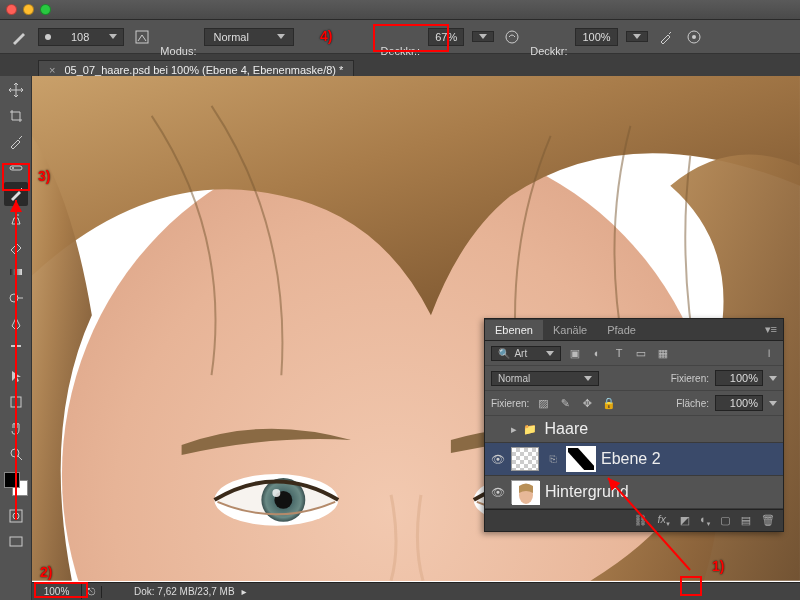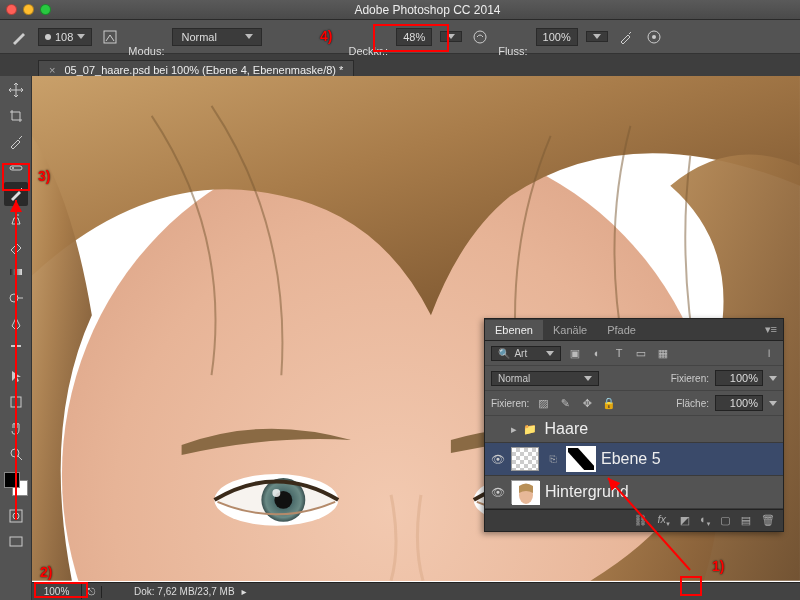--- a/index.html
+++ b/index.html
@@ -4,21 +4,21 @@
 <style>
   * { margin: 0; padding: 0; box-sizing: border-box; font-family: "Lucida Grande", Arial, sans-serif; }
   body { background: #535353; width: 800px; height: 600px; overflow: hidden; position: relative; color: #ddd; font-size: 11px; }
   .titlebar { height: 20px; background: linear-gradient(#5a5a5a,#4a4a4a); display: flex; align-items: center; padding: 0 6px; border-bottom: 1px solid #2a2a2a; }
   .traffic { display: flex; gap: 6px; margin-right: 10px; }
   .dot { width: 11px; height: 11px; border-radius: 50%; border: 1px solid rgba(0,0,0,.3); }
   .dot.red { background: #ff5f57; } .dot.yel { background: #ffbd2e; } .dot.grn { background: #28c940; }
   .title-center { flex: 1; text-align: center; color: #eee; font-size: 12px; }
   .optionsbar { height: 34px; background: #535353; border-bottom: 1px solid #333; display: flex; align-items: center; gap: 8px; padding: 0 10px; }
   .ob-item { display: inline-flex; align-items: center; gap: 3px; color: #ddd; margin-top: 29px; }
-  .ob-box { background: #3b3b3b; border: 1px solid #2a2a2a; padding: 2px 6px; display: inline-flex; align-items: center; gap: 4px; }
+  .ob-box { background: #3b3b3b; border: 1px solid #2a2a2a; padding: 2px 6px; display: inline-flex; align-items: center; gap: 20px; }
   .ob-caret { width: 0; height: 0; border-left: 4px solid transparent; border-right: 4px solid transparent; border-top: 5px solid #bbb; }
   .ob-icon { width: 20px; height: 20px; display: inline-flex; align-items: center; justify-content: center; color: #ccc; }
   .ob-sel { background: #3b3b3b; border: 1px solid #2a2a2a; padding: 2px 8px 2px 8px; width: 90px; display: flex; justify-content: space-between; align-items: center; }
   .tabbar { height: 32px; background: #3e3e3e; display: flex; align-items: center; border-bottom: 1px solid #222; padding-left: 38px; }
   .tab { background: #4a4a4a; border: 1px solid #2a2a2a; border-bottom: none; padding: 3px 10px; font-size: 11px; color: #eee; }
   .tab .x { margin-right: 6px; color: #aaa; }
   .workspace { position: absolute; top: 76px; left: 0; right: 0; bottom: 0; display: flex; }
   .toolbar { width: 32px; background: #535353; border-right: 1px solid #333; display: flex; flex-direction: column; align-items: center; padding-top: 2px; gap: 2px; }
   .tool { width: 24px; height: 24px; display: flex; align-items: center; justify-content: center; color: #ddd; border-radius: 2px; cursor: pointer; }
   .tool svg { pointer-events: none; }
@@ -59,21 +59,20 @@
 </style>
 </head>
 <body>
 
 <div class="titlebar">
   <div class="traffic">
     <div class="dot red"></div>
     <div class="dot yel"></div>
     <div class="dot grn"></div>
   </div>
-  <div class="title-center">Adobe Photoshop CC 2014</div>
 </div>
 
 <div class="optionsbar">
   <span class="ob-icon">
     <svg width="18" height="18" viewBox="0 0 18 18">
         <path d="M2 15 L12 5 L14 7 L4 17 Z" fill="#ccc"></path>
       </svg>
   </span>
   <div class="ob-box">
     <span style="width:6px;height:6px;border-radius:50%;background:#ccc;display:inline-block"></span>
@@ -87,32 +86,32 @@
       </svg>
   </span>
   <span class="ob-item">Modus:</span>
   <div class="ob-sel">
     <span>Normal</span>
     <span class="ob-caret"></span>
   </div>
   <span style="flex:0 0 70px"></span>
   <span class="ob-item">Deckkr.:</span>
   <div class="ob-box">
-    <span>48%</span>
+    <span>67%</span>
   </div>
   <div class="ob-box">
       <span class="ob-caret"></span>
     </div>
   <span class="ob-icon">
     <svg width="16" height="16" viewBox="0 0 16 16">
         <circle cx="8" cy="8" r="6" fill="none" stroke="#ccc"></circle>
         <path d="M5 8 Q8 4 11 8" stroke="#ccc" fill="none"></path>
       </svg>
   </span>
-  <span class="ob-item">Fluss:</span>
+  <span class="ob-item">Deckkr:</span>
   <div class="ob-box">
     <span>100%</span>
   </div>
   <div class="ob-box">
       <span class="ob-caret"></span>
     </div>
   <span class="ob-icon">
     <svg width="16" height="16" viewBox="0 0 16 16">
         <path d="M3 13 L10 6 L12 8 L5 15 Z M11 5 L13 3" stroke="#ccc" fill="none"></path>
       </svg>
@@ -363,21 +362,21 @@
     </div>
     <div class="layer active">
       <span class="eye">👁</span>
       <div class="thumb checker"></div>
       <span class="licon" style="font-size:9px">⎘</span>
       <div class="thumb mask" style="outline:2px solid #fff; outline-offset:-1px;">
         <svg width="28" height="24">
             <path d="M0 0 L10 0 L28 20 L28 24 L18 24 L0 4 Z" fill="#000"></path>
           </svg>
       </div>
-      <span class="layerlabel">Ebene 5</span>
+      <span class="layerlabel">Ebene 2</span>
     </div>
     <div class="layer">
       <span class="eye">👁</span>
       <div class="thumb">
         <svg width="28" height="24">
             <rect width="28" height="24" fill="#fff"></rect>
             <ellipse cx="14" cy="14" rx="7" ry="9" fill="#e7b898"></ellipse>
             <path d="M7 5 Q14 0 21 5 L21 12 Q14 8 7 12 Z" fill="#b89058"></path>
           </svg>
       </div>

